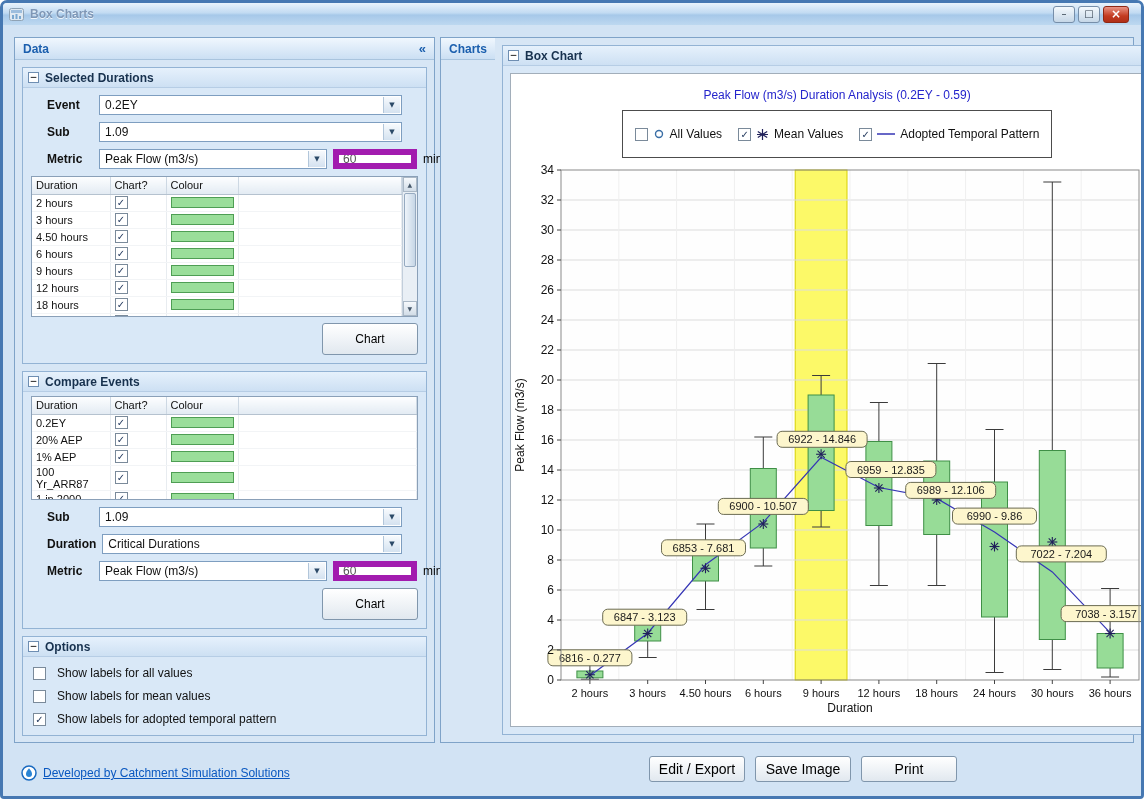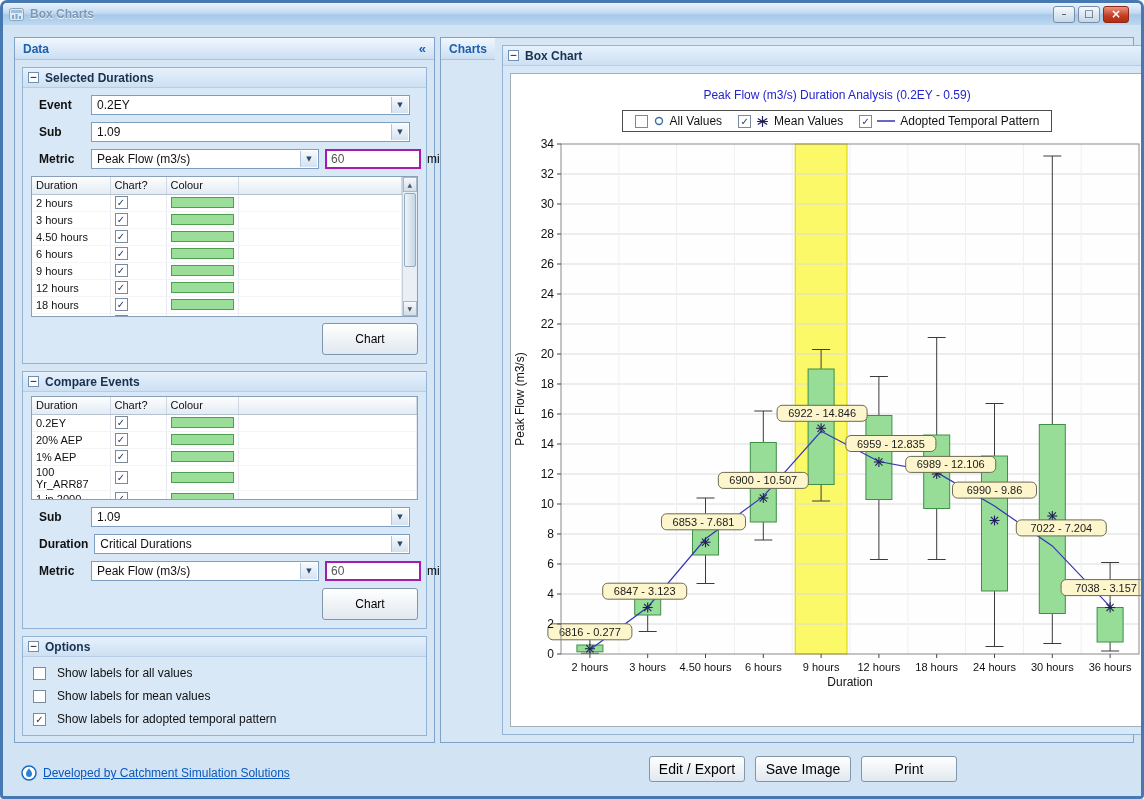--- a/index.html
+++ b/index.html
@@ -34,31 +34,31 @@
   .right-panel { left:437px; top:12px; width:694px; height:706px; }
 
   
   .group { border:1px solid #93b3d4; margin:7px; background:#d9e8f7; }
   .group-hdr { height:20px; display:flex; align-items:center; gap:6px; padding:0 5px;
                background:linear-gradient(#e6f1fc,#cde0f3); border-bottom:1px solid #b6cde5;
                font-weight:bold; color:#17314e; }
   .collapse-box { width:11px; height:11px; background:#fff; border:1px solid #6e8eb2; font-size:9px;
                   line-height:9px; text-align:center; color:#333; font-family:"DejaVu Sans",sans-serif; }
 
-  .frow { display:flex; align-items:center; gap:6px; margin:7px 16px; }
+  .frow { display:flex; align-items:center; gap:6px; margin:7px 24px; }
   .flabel { font-weight:bold; min-width:46px; }
 
   .select { position:relative; flex:1; height:20px; background:#fff; border:1px solid #7e9ec0;
             display:flex; align-items:center; padding:0 20px 0 5px; overflow:hidden; white-space:nowrap; }
   .select.fixed { flex:0 0 228px; }
   .sel-btn { position:absolute; right:1px; top:1px; bottom:1px; width:17px;
              background:linear-gradient(#f7fafd,#d4e2f0); border-left:1px solid #b2c6da;
              display:flex; align-items:center; justify-content:center; }
   .sel-arrow { font-size:7px; color:#2c4a68; font-family:"DejaVu Sans",sans-serif; }
-  .num-input { width:96px; height:20px; border:2px solid #a21caf; background:#fff; padding:0 4px;
+  .num-input { width:84px; height:20px; border:6px solid #a21caf; background:#fff; padding:0 4px;
                font-family:"Liberation Sans",sans-serif; font-size:12px; color:#555; }
   .unit { color:#000000; }
 
   
   .table-wrap { margin:4px 8px 6px; background:#fff; border:1px solid #8aa0b8; display:flex; overflow:hidden; }
   .table-wrap.h-durations { height:141px; }
   .table-wrap.h-compare { height:104px; }
   table.grid { border-collapse:collapse; table-layout:fixed; width:100%; font-size:11px; }
   table.grid th { height:17px; background:linear-gradient(#fdfeff,#e3ebf3); border-right:1px solid #cdd8e3;
                   border-bottom:1px solid #b5c2cf; text-align:left; padding:0 4px; font-weight:normal; }
@@ -86,21 +86,21 @@
 
   .opt-row { display:flex; align-items:center; gap:11px; margin:9px 10px; }
 
   
   .right-panel { display:flex; flex-direction:row; }
   .group.chart { flex:1; display:flex; flex-direction:column; }
   .chart-area { flex:1; background:#fff; border:1px solid #a2aeba; margin:7px;
                 display:flex; flex-direction:column; align-items:center; overflow:hidden; }
   .chart-title { margin-top:14px; color:#2424cc; font-size:12px; }
   .chart-legend { margin-top:8px; border:1px solid #4c4c4c; background:#fff; display:flex;
-                  align-items:center; gap:16px; padding:3px 12px; }
+                  align-items:center; gap:16px; padding:16px 12px; }
   .legend-item { display:flex; align-items:center; gap:5px; }
   svg.plot { margin-top:4px; font-family:"Liberation Sans",sans-serif; }
 
   
   .footer-link { position:absolute; left:18px; top:740px; display:flex; gap:6px; align-items:center; }
   .footer-link a { color:#0a58c0; font-size:12px; }
   .footer-btns { position:absolute; left:646px; top:731px; display:flex; gap:10px; }
   .fbtn { width:96px; height:26px; border:1px solid #8096ac; border-radius:3px;
           background:linear-gradient(#ffffff,#e1e8ef); font-family:"Liberation Sans",sans-serif; font-size:14px; }
 </style>

